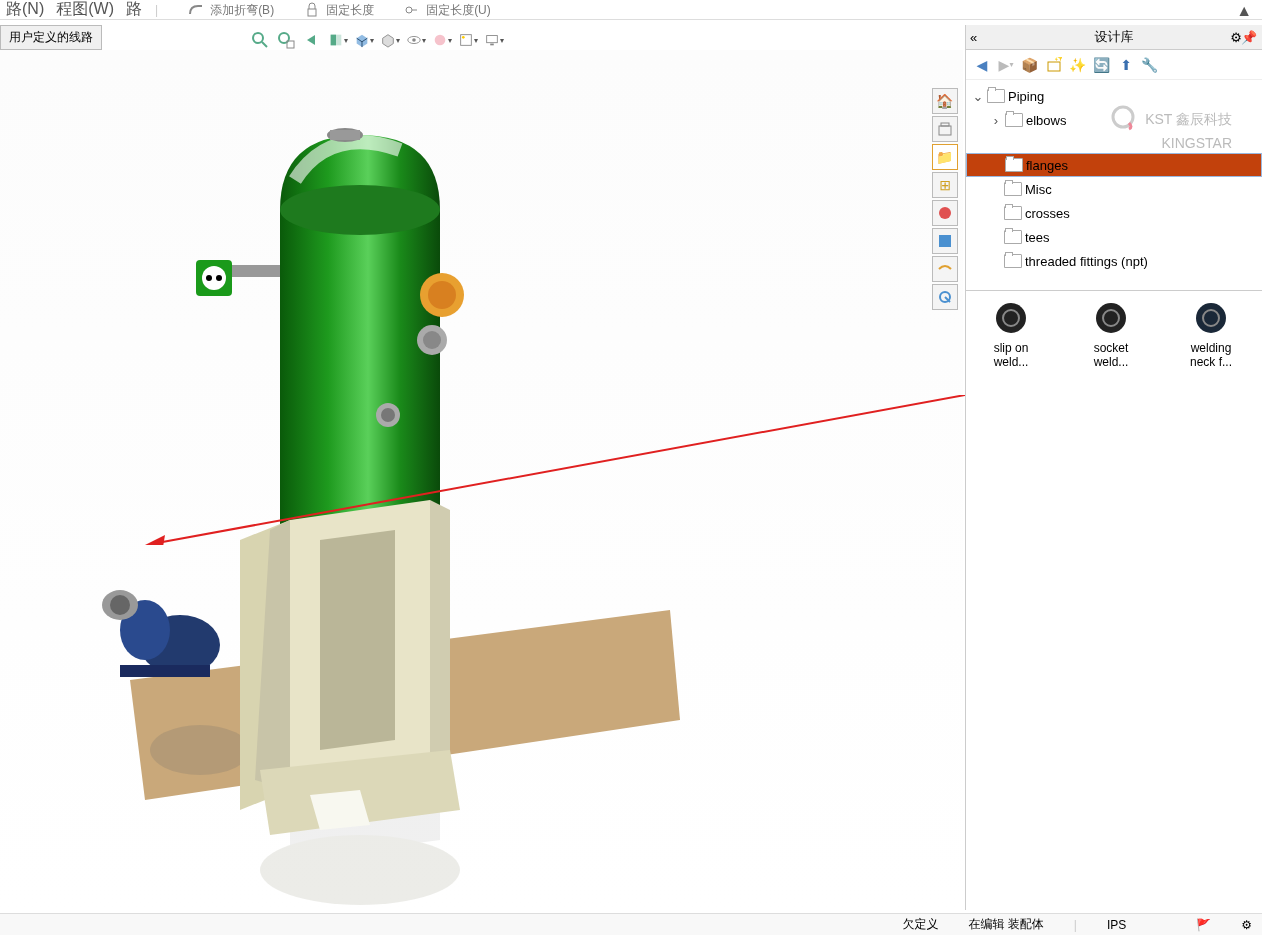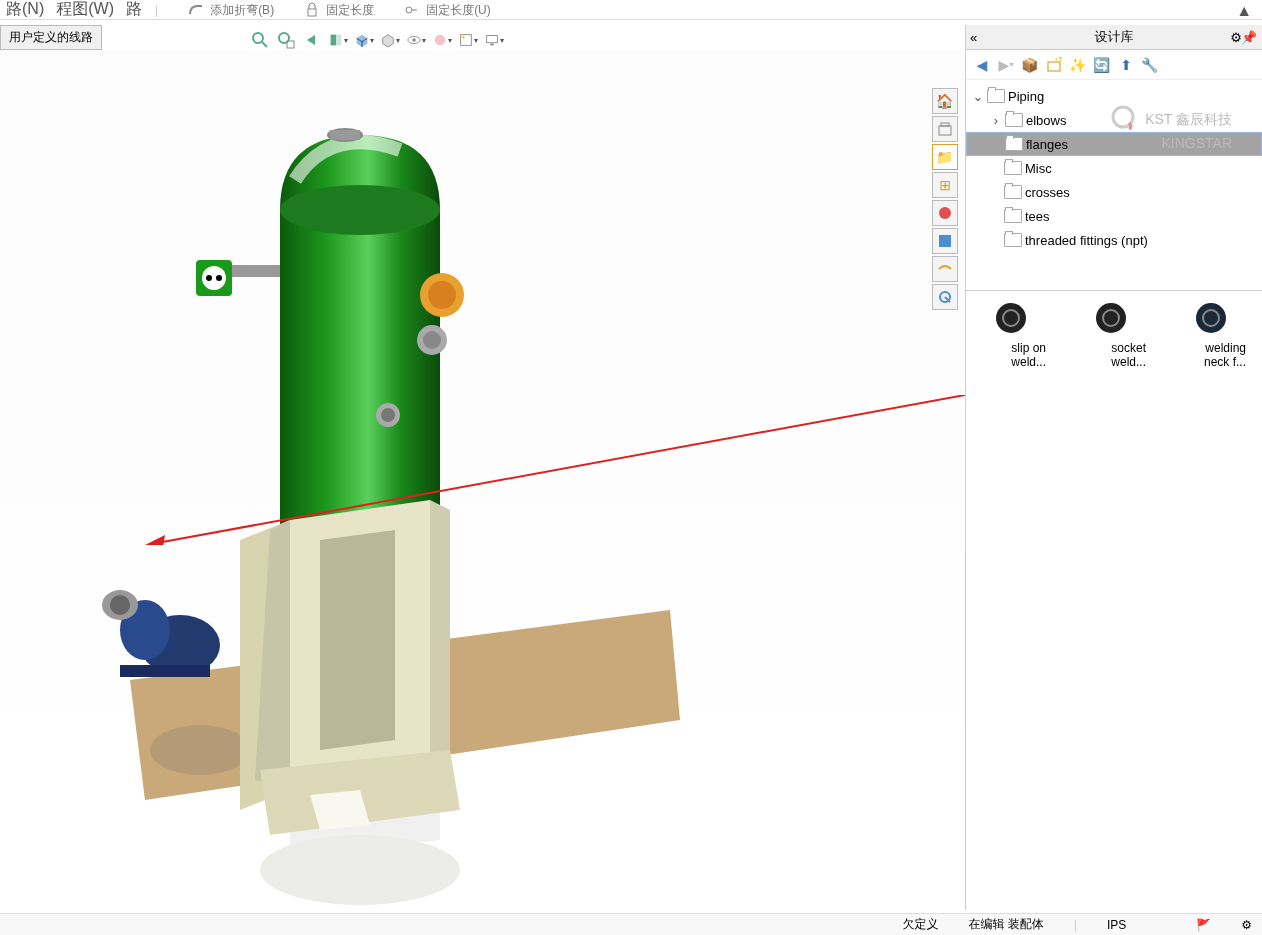--- a/index.html
+++ b/index.html
@@ -35,27 +35,27 @@
 
 .pane { position: absolute; top: 25px; right: 0; width: 297px; height: 885px; border-left: 1px solid #ccc; background: #fff; }
 .pane-head { height: 25px; background: #f0f0f0; border-bottom: 1px solid #ccc; display: flex; align-items: center; justify-content: center; font-size: 13px; position: relative; }
 .pane-head .exp { position: absolute; left: 4px; }
 .pane-head .gear { position: absolute; right: 20px; }
 .pane-head .pin { position: absolute; right: 4px; }
 .pane-tool { height: 30px; display: flex; align-items: center; gap: 4px; padding: 0 6px; border-bottom: 1px solid #eee; }
 .pane-tool .pti { width: 20px; height: 20px; display: flex; align-items: center; justify-content: center; font-size: 14px; }
 .tree { padding: 4px 0; font-size: 13px; height: 210px; overflow-y: scroll; position: relative; }
 .tree-row { display: flex; align-items: center; height: 24px; padding-left: 6px; gap: 3px; }
-.tree-row.sel { background: #a3a3a3; border: 1px solid #99b8e0; }
+.tree-row.sel { background: #c2410c; border: 1px solid #99b8e0; margin-top: 21px; }
 .tree-row .exp { width: 12px; text-align: center; color: #555; }
 .tree-row .fic { width: 18px; height: 14px; }
 .folder { display: inline-block; width: 16px; height: 12px; background: #fff; border: 1px solid #aaa; border-radius: 1px 1px 0 0; position: relative; }
 .folder::before { content:''; position: absolute; top:-3px; left:0; width:6px; height:3px; background:#fff; border:1px solid #aaa; border-bottom:none; }
 .thumbs { border-top: 1px solid #ccc; display: flex; gap: 30px; padding: 12px 10px; font-size: 12px; text-align: center; height: 620px; align-items: flex-start; }
-.thumb { width: 70px; text-align: right; }
+.thumb { width: 70px; }
 .thumb .timg { width: 30px; height: 30px; background: #222; border-radius: 50%; margin: 0 auto 8px; position: relative; }
 .thumb .timg::after { content:''; position:absolute; inset:6px; border:2px solid #888; border-radius:50%; }
 .thumb .timg.dark { background: #1a2838; }
 
 
 .status { position: absolute; bottom: 0; left: 0; right: 0; height: 22px; background: #f8f8f8; border-top: 1px solid #ddd; display: flex; align-items: center; font-size: 12px; justify-content: flex-end; gap: 30px; padding: 0 10px; }
 .status .sep { color: #ccc; }
 
 
 .watermark { position: absolute; top: 105px; right: 30px; font-size: 14px; color: #bbb; text-align: right; pointer-events: none; }

